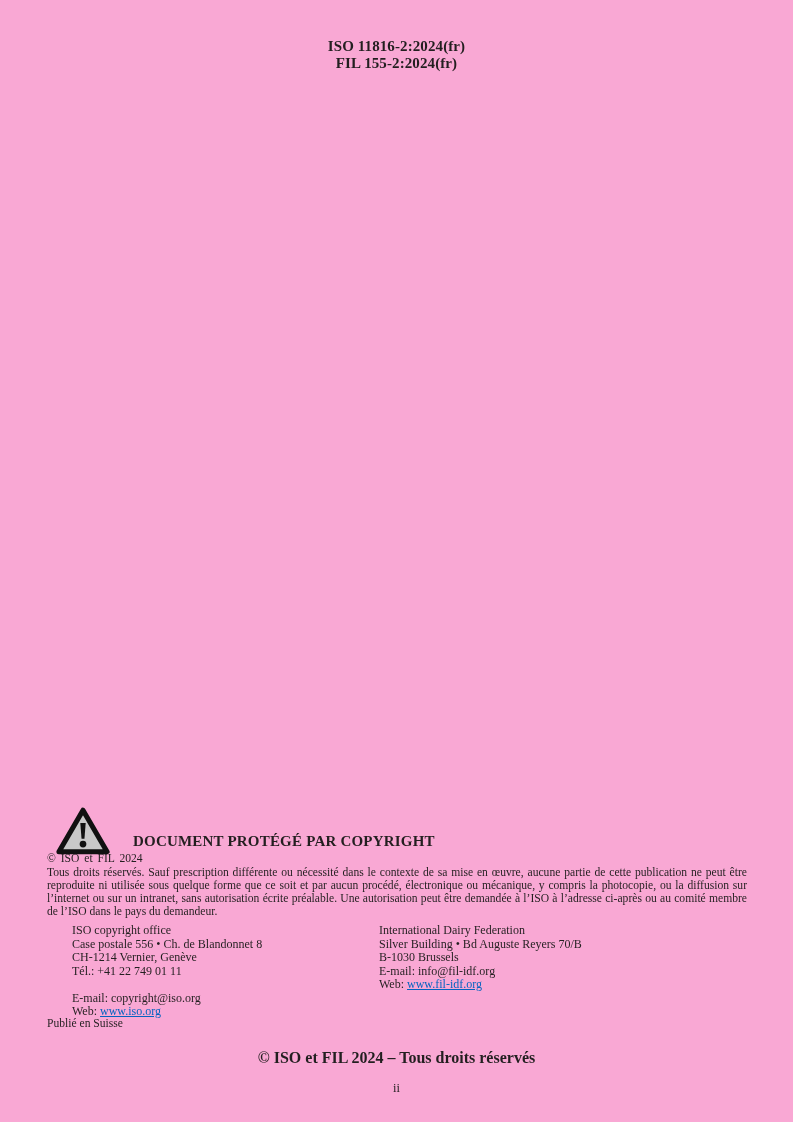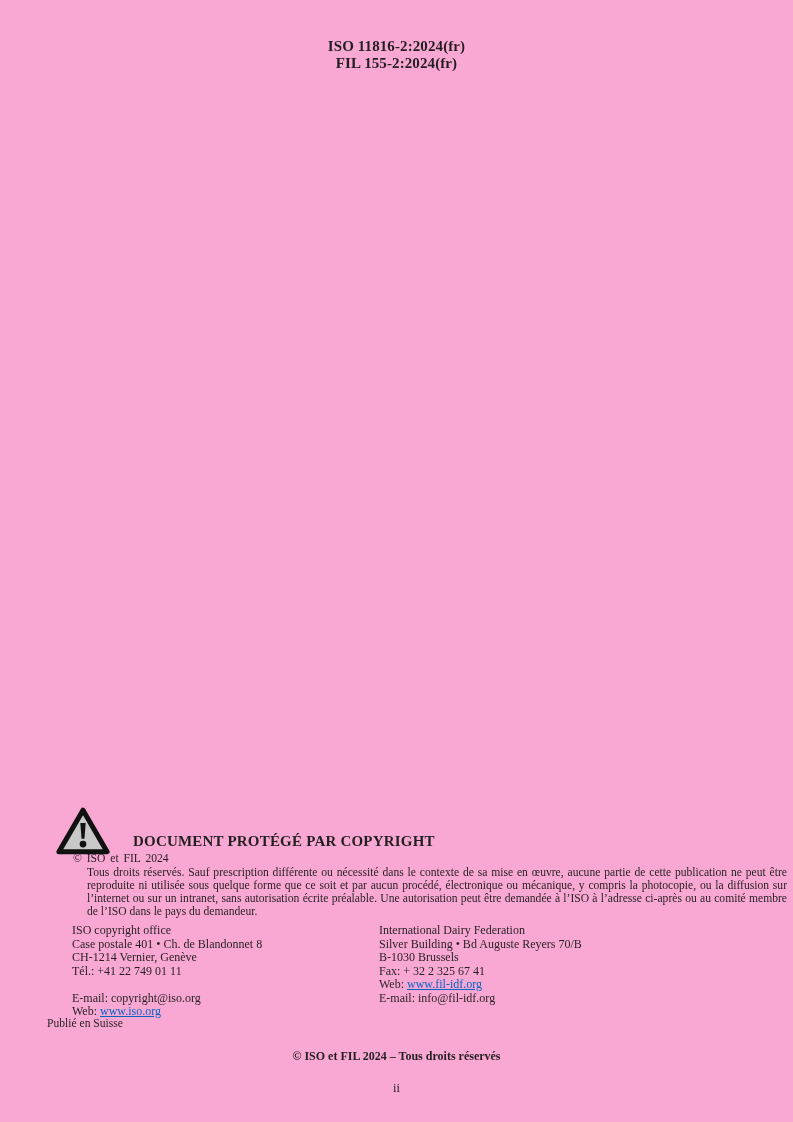--- a/index.html
+++ b/index.html
@@ -52,31 +52,29 @@
     white-space: nowrap;
   }
 
   
   .copyright-holder {
     position: absolute;
     top: 852px;
     left: 47px;
     font-size: 11.6px;
     word-spacing: 2px;
-    margin-left: 26px;
   }
   .copyright-body {
     position: absolute;
     top: 867px;
     left: 47px;
     width: 700px;
     font-size: 11.6px;
     line-height: 12.9px;
     text-align: justify;
-    margin-left: 40px;
   }
 
   
   .addresses {
     position: absolute;
     top: 924px;
     left: 72px;
     width: 660px;
     display: flex;
   }
@@ -98,21 +96,21 @@
   }
 
   
   .footer-copyright {
     position: absolute;
     top: 1049px;
     left: 0;
     width: 100%;
     text-align: center;
     font-weight: bold;
-    font-size: 12px;
+    font-size: 16px;
   }
   .page-number {
     position: absolute;
     top: 1081px;
     left: 0;
     width: 100%;
     text-align: center;
     font-size: 12.5px;
   }
 </style>
@@ -137,34 +135,33 @@
     <span class="banner-title">DOCUMENT PROTÉGÉ PAR COPYRIGHT</span>
   </div>
 
   <div class="copyright-holder">©  ISO et FIL 2024</div>
 
   <div class="copyright-body">Tous droits réservés. Sauf prescription différente ou nécessité dans le contexte de sa mise en œuvre, aucune partie de cette publication ne peut être reproduite ni utilisée sous quelque forme que ce soit et par aucun procédé, électronique ou mécanique, y compris la photocopie, ou la diffusion sur l’internet ou sur un intranet, sans autorisation écrite préalable. Une autorisation peut être demandée à l’ISO à l’adresse ci-après ou au comité membre de l’ISO dans le pays du demandeur.</div>
 
   <div class="addresses">
     <div class="addr-col iso">
       <div class="addr-line">ISO copyright office</div>
-      <div class="addr-line">Case postale 401 • Ch. de Blandonnet 8</div>
+      <div class="addr-line">Case postale 556 • Ch. de Blandonnet 8</div>
       <div class="addr-line">CH-1214 Vernier, Genève</div>
       <div class="addr-line">Tél.: +41 22 749 01 11</div>
       <div class="addr-line"></div>
       <div class="addr-line">E-mail: copyright@iso.org</div>
       <div class="addr-line"><span>Web: </span><a class="weblink">www.iso.org</a></div>
     </div>
     <div class="addr-col idf">
       <div class="addr-line">International Dairy Federation</div>
       <div class="addr-line">Silver Building • Bd Auguste Reyers 70/B</div>
       <div class="addr-line">B-1030 Brussels</div>
-      <div class="addr-line">Fax: + 32 2 325 67 41</div>
+      <div class="addr-line">E-mail: info@fil-idf.org</div>
       <div class="addr-line"><span>Web: </span><a class="weblink">www.fil-idf.org</a></div>
-      <div class="addr-line">E-mail: info@fil-idf.org</div>
     </div>
   </div>
 
   <div class="published-line">Publié en Suisse</div>
 
   <div class="footer-copyright">© ISO et FIL 2024 – Tous droits réservés</div>
 
   <div class="page-number">ii</div>
 
 </div>

